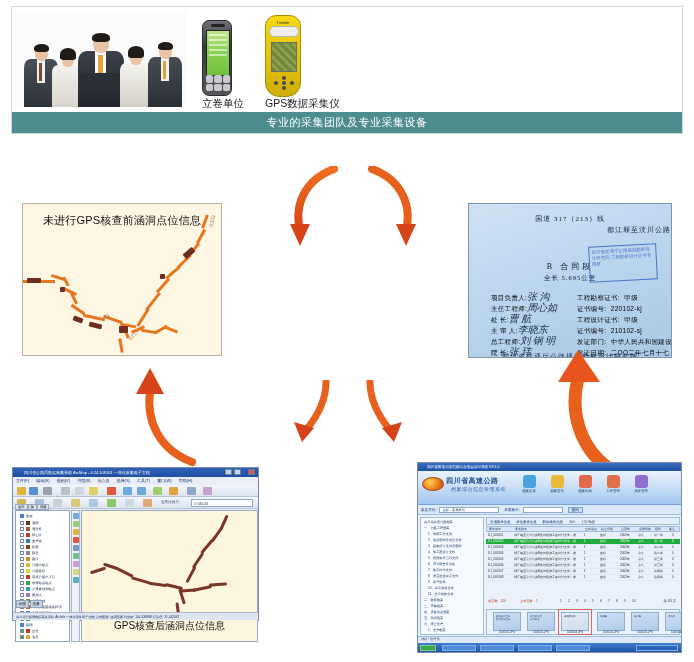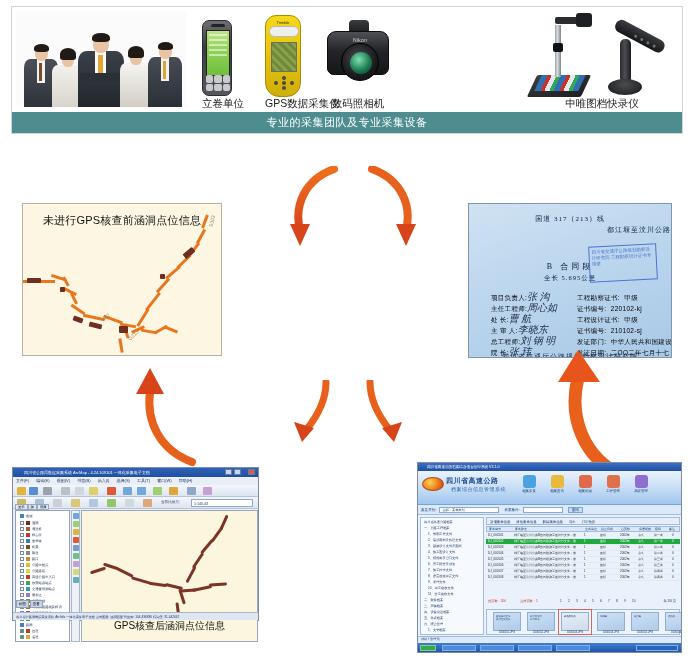--- a/index.html
+++ b/index.html
@@ -346,52 +346,22 @@
             <b style="left:8px;top:0;"></b>
               <b style="left:0;top:5px;"></b>
               <b style="left:8px;top:5px;"></b>
             <b style="left:16px;top:5px;"></b>
               <b style="left:8px;top:10px;"></b>
           </div>
         </div>
         <div class="dev-label">GPS数据采集仪</div>
       </div>
 
-      <div class="dev" style="left:315px;top:10px;width:62px;height:93px;">
-        <div class="cam-grip"></div>
-        <div class="cam-pent"></div>
-        <div class="cam-body"></div>
-        <div class="cam-brand">Nikon</div>
-        <div class="cam-lens"></div>
-        <div class="dev-label">数码照相机</div>
-      </div>
-
-
-      <div class="dev" style="left:520px;top:6px;width:140px;height:97px;">
-        <div style="position:absolute;left:0;top:0;width:62px;height:86px;">
-          <div class="dc-base"></div>
-          <div class="dc-mat"></div>
-          <div class="dc-post"></div>
-          <div class="dc-knob"></div>
-          <div class="dc-arm"></div>
-          <div class="dc-head"></div>
-        </div>
-        <div style="position:absolute;left:62px;top:0;width:78px;height:86px;">
-          <div class="gn-arm"></div>
-          <div class="gn-holes">
-              <b style="left:0;"></b>
-              <b style="left:7px;"></b>
-              <b style="left:14px;"></b>
-              <b style="left:21px;"></b>
-            </div>
-          <div class="gn-stem"></div>
-          <div class="gn-base"></div>
-        </div>
-        <div class="dev-label">中唯图档快录仪</div>
-      </div>
+
+
     </div>
 
     <div class="banner-caption">专业的采集团队及专业采集设备</div>
   </div>
 
   <div class="mapbox">
     <div class="map-title">未进行GPS核查前涵洞点位信息</div>
 
     <div class="road" style="left:0px;top:76px;width:32px;height:3px;"></div>
     <div class="road" style="left:28px;top:72px;width:14px;height:3px;transform:rotate(18deg);"></div>

